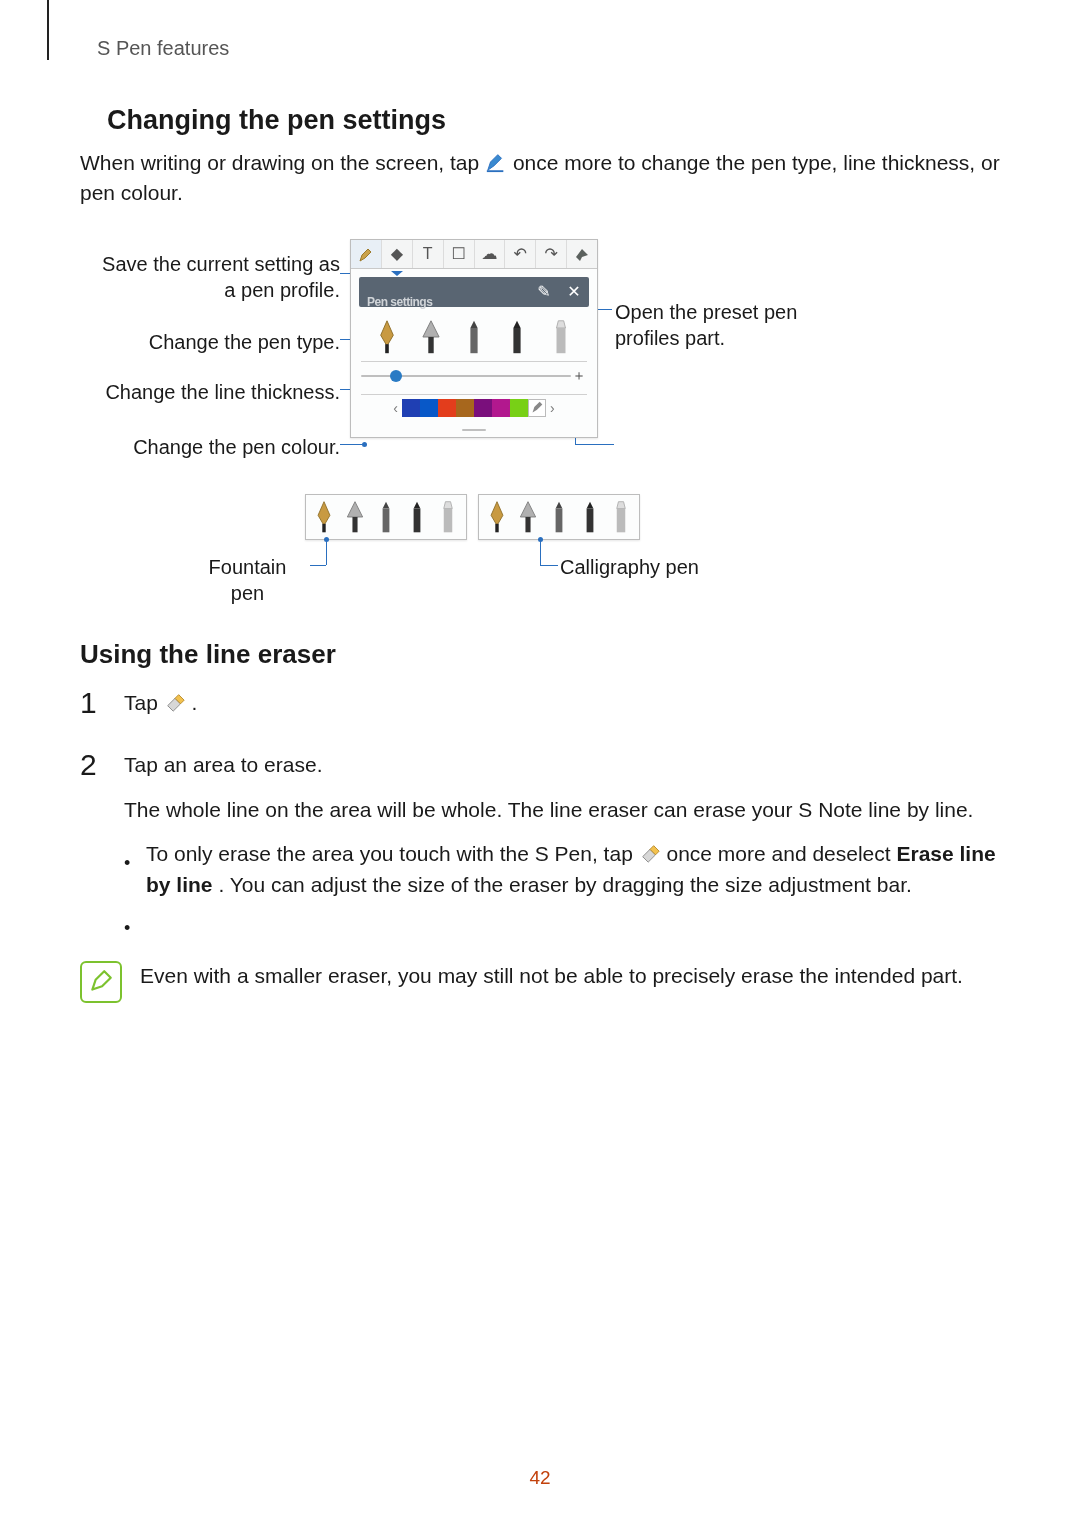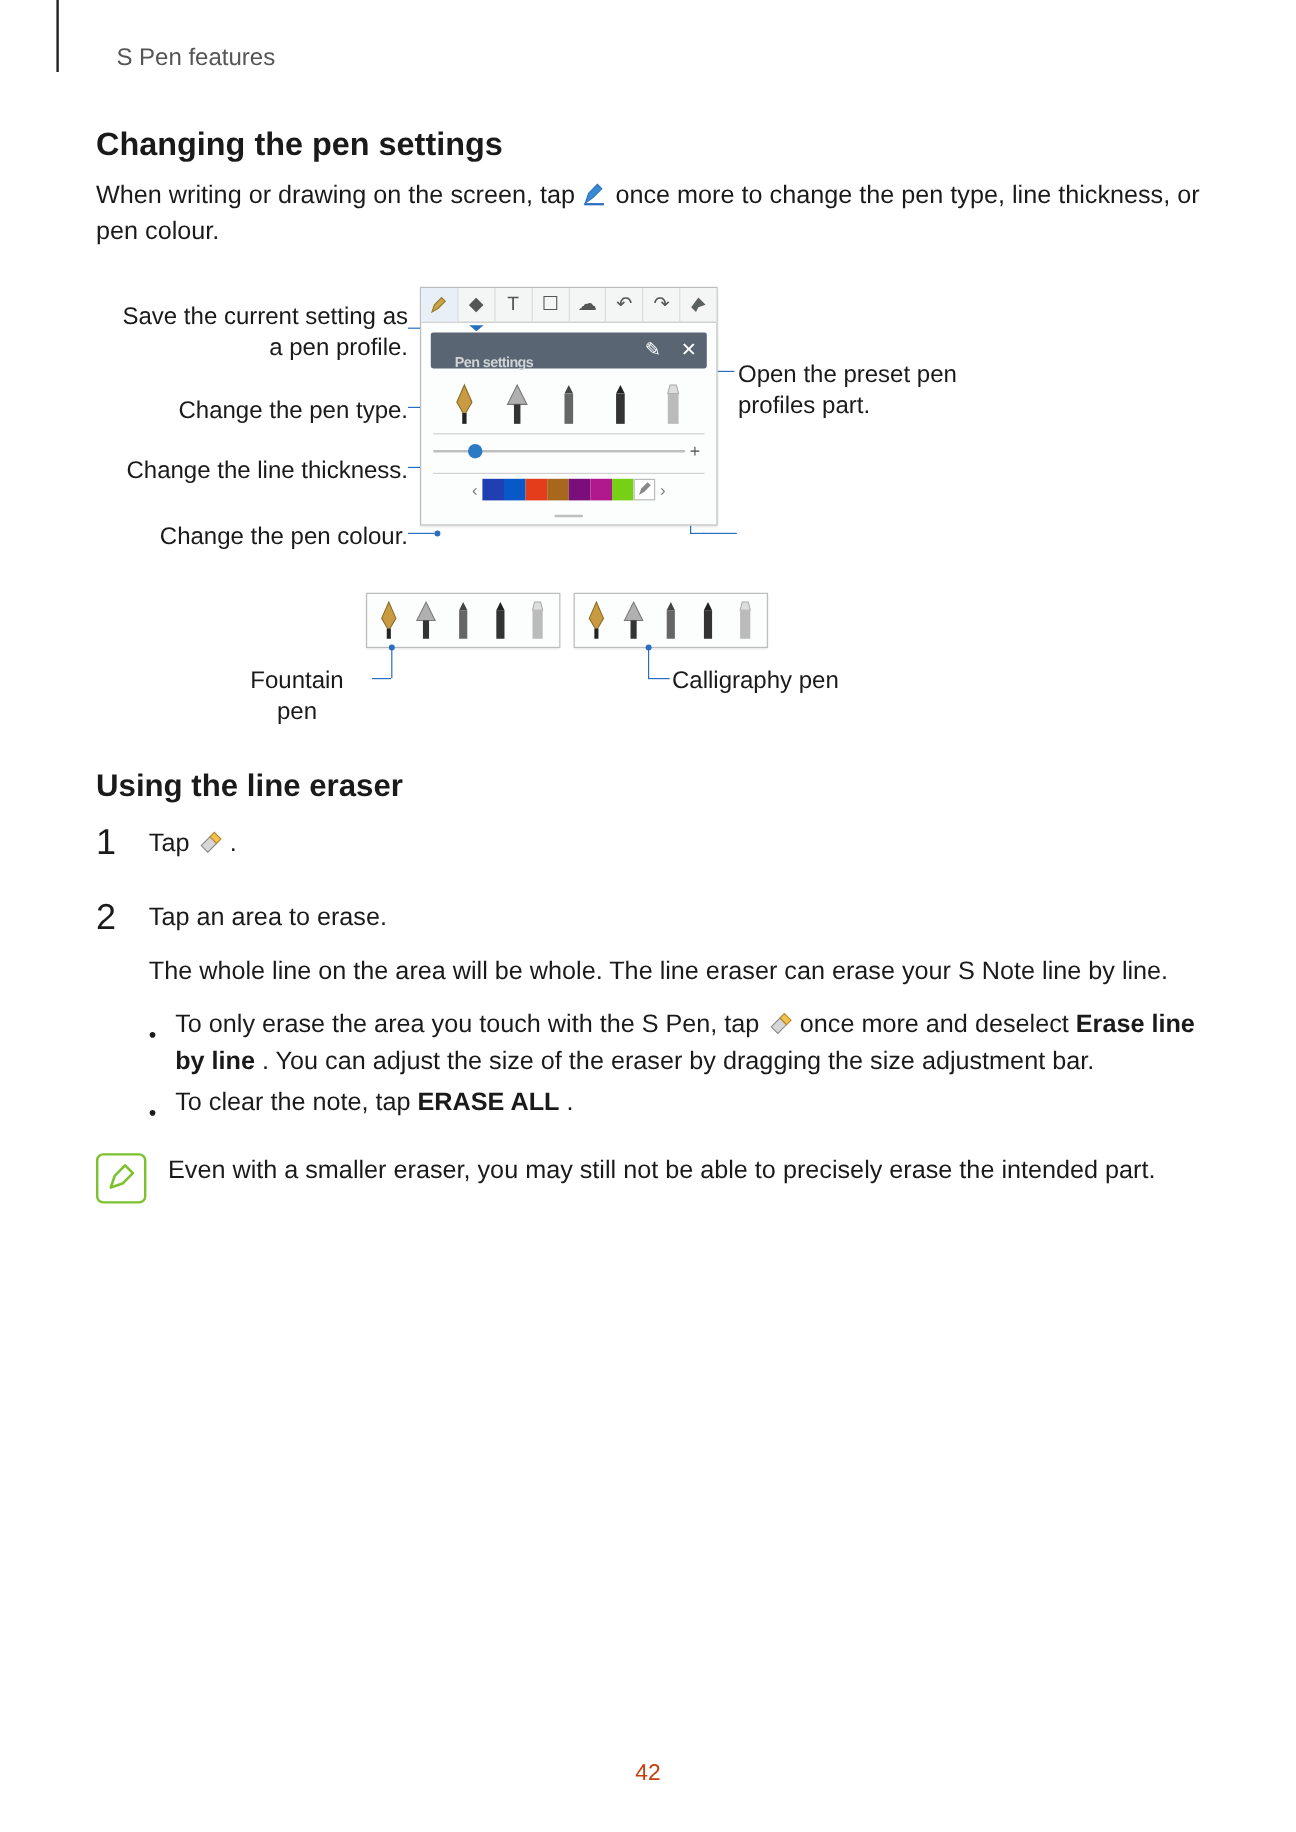--- a/index.html
+++ b/index.html
@@ -29,20 +29,21 @@
     position: absolute;
     left: 97px;
     top: 37px;
     font-size: 20px;
     color: #555;
   }
   .h3 {
     font-size: 27px;
     font-weight: 700;
     margin-bottom: 12px;
+    margin-left: 27px;
   }
   .p {
     font-size: 21px;
     line-height: 1.45;
     margin: 0 0 4px 0;
   }
   .content {
     position: absolute;
     left: 80px;
     right: 80px;
@@ -102,21 +103,21 @@
   }
   .sel-row .handle {
     position:absolute; left:40px; top:2px; width:0; height:0;
     border-left:6px solid transparent; border-right:6px solid transparent;
     border-top:5px solid #2a6fbf;
   }
   .profile-row {
     display:flex; align-items:center; height:30px;
     background:#596572; margin:0 8px 6px 8px; border-radius:2px;
   }
-  .profile-row .lbl { flex:1; font-size:12px; color:#d0d4d8; padding-left:20px; letter-spacing: -0.5px; font-weight:600;margin-top:20px;}
+  .profile-row .lbl { flex:1; font-size:12px; color:#d0d4d8; padding-left:8px; letter-spacing: -0.5px; font-weight:600;margin-top:20px;}
   .profile-row .ic { width:30px; text-align:center; color:#fff; font-size:16px; }
   .pens-row {
     display:flex; justify-content:space-evenly; padding:6px 8px 2px 8px;
   }
   .pens-row .pnib { width:30px; height:36px; }
   .hr-thin { height:1px; background:#d0d0d0; margin:4px 10px 0 10px;}
   .thickness {
     display:flex; align-items:center; height:28px; padding:0 10px;
   }
   .thickness .track {
@@ -408,25 +409,20 @@
                 </svg>
             </span>
             <span> once more and deselect </span>
             <span class="bold">Erase line by line</span>
             <span>. You can adjust the size of the eraser by dragging the size adjustment bar.</span>
           </div>
         </div>
 
         <div class="bullet-row">
           <div class="bullet-dot"></div>
-          <div>
-            <span>To clear the note, tap </span>
-            <span class="bold">ERASE ALL</span>
-            <span>.</span>
-          </div>
         </div>
       </div>
     </div>
 
     <div class="note">
       <div class="note-icon">
         <svg width="26" height="26" viewBox="0 0 24 24">
             <path d="M4 19 L7 10 L15 2 L21 8 L13 16 L4 19 Z" fill="none" stroke="#7cc22e" stroke-width="2" stroke-linejoin="round"></path>
           </svg>
       </div>

